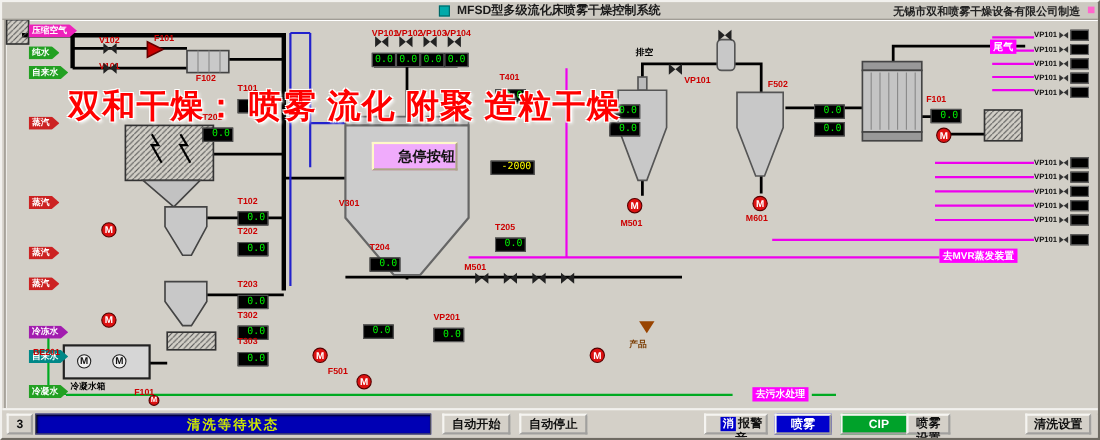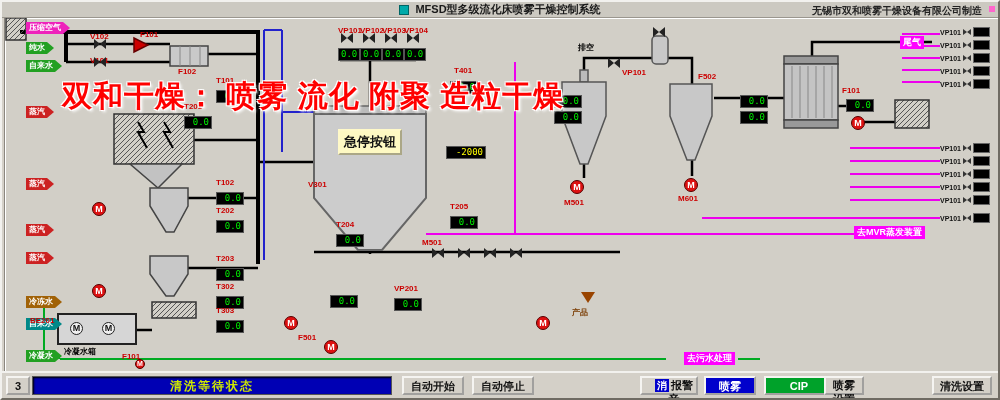--- a/index.html
+++ b/index.html
@@ -36,22 +36,22 @@
   .vrow .vl{font-size:7px;font-weight:bold;color:#111;}
   .vrow .vv{display:flex;}
   .vrow .vv i{display:block;width:0;height:0;border-top:3px solid transparent;border-bottom:3px solid transparent;}
   .vrow .vv .l{border-left:4px solid #333;}
   .vrow .vv .r{border-right:4px solid #333;}
   .vrow .vb{width:15px;height:8px;background:#000;border:1px solid #666;}
   .tag{position:absolute;font-size:9px;font-weight:bold;padding:1px 3px;line-height:11px;white-space:nowrap;z-index:9;}
   .watermark{position:absolute;left:60px;top:74px;font-size:30px;font-weight:900;color:#ff0000;white-space:nowrap;
     letter-spacing:1px;z-index:50;
     text-shadow:-1px -1px 0 #fff,1px -1px 0 #fff,-1px 1px 0 #fff,1px 1px 0 #fff,2px 2px 3px #fff;}
-  .estop{position:absolute;left:336px;top:127px;width:64px;height:26px;background:#fef9c3;
-    border:2px outset #fff9c8;font-weight:bold;font-size:13px;color:#111;text-align:center;line-height:21px;
+  .estop{position:absolute;left:336px;top:127px;width:78px;height:26px;background:#f0abfc;
+    border:2px outset #fff9c8;font-weight:bold;font-size:13px;color:#111;text-align:right;line-height:21px;
     z-index:10;box-sizing:border-box;}
   .prod-arrow{position:absolute;left:579px;top:290px;width:0;height:0;border-left:7px solid transparent;
     border-right:7px solid transparent;border-top:11px solid #994400;z-index:7;}
   .toolbar{position:absolute;left:0;bottom:0;width:1000px;height:25px;background:#d4d0c8;
     border-top:2px solid #f2f1ee;z-index:60;}
   .btn{position:absolute;top:3px;height:19px;background:#d4d0c8;border:2px outset #f5f4f1;
     font-size:11px;font-weight:bold;color:#111;text-align:center;line-height:14px;box-sizing:border-box;
     font-family:inherit;padding:0 2px;cursor:pointer;}
   .btn.blue{background:#0000cc;color:#fff;}
   .btn.green{background:#00a22a;color:#fff;}
@@ -157,21 +157,21 @@
   </svg>
 
   <div id="layer">
       <div class="flow-arrow" style="left: 24px; top: 20px; background: rgb(238, 34, 187);">压缩空气</div>
       <div class="flow-arrow" style="left: 24px; top: 40px; background: rgb(34, 160, 34);">纯水</div>
       <div class="flow-arrow" style="left: 24px; top: 58px; background: rgb(34, 160, 34);">自来水</div>
       <div class="flow-arrow" style="left: 24px; top: 104px; background: rgb(204, 34, 34);">蒸汽</div>
       <div class="flow-arrow" style="left: 24px; top: 176px; background: rgb(204, 34, 34);">蒸汽</div>
       <div class="flow-arrow" style="left: 24px; top: 222px; background: rgb(204, 34, 34);">蒸汽</div>
       <div class="flow-arrow" style="left: 24px; top: 250px; background: rgb(204, 34, 34);">蒸汽</div>
-      <div class="flow-arrow" style="left: 24px; top: 294px; background: #a16207;">冷冻水</div>
+      <div class="flow-arrow" style="left: 24px; top: 294px; background: #a21caf;">冷冻水</div>
       <div class="flow-arrow" style="left: 24px; top: 316px; background: rgb(0, 136, 136);">自来水</div>
       <div class="flow-arrow" style="left: 24px; top: 348px; background: rgb(34, 160, 34);">冷凝水</div>
       <div class="eq-label" style="left: 88px; top: 30px;">V102</div>
       <div class="eq-label" style="left: 88px; top: 54px;">V101</div>
       <div class="eq-label" style="left: 138px; top: 28px;">F101</div>
       <div class="eq-label" style="left: 176px; top: 65px;">F102</div>
       <div class="eq-label" style="left: 336px; top: 24px;">VP101</div>
       <div class="eq-label" style="left: 358px; top: 24px;">VP102</div>
       <div class="eq-label" style="left: 380px; top: 24px;">VP103</div>
       <div class="eq-label" style="left: 402px; top: 24px;">VP104</div>

